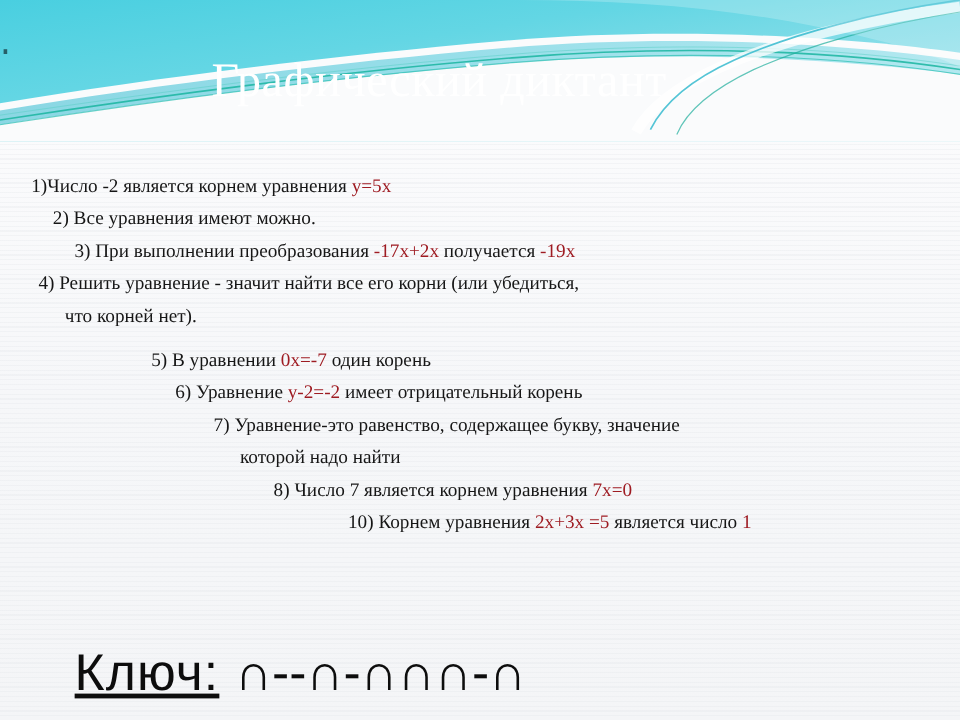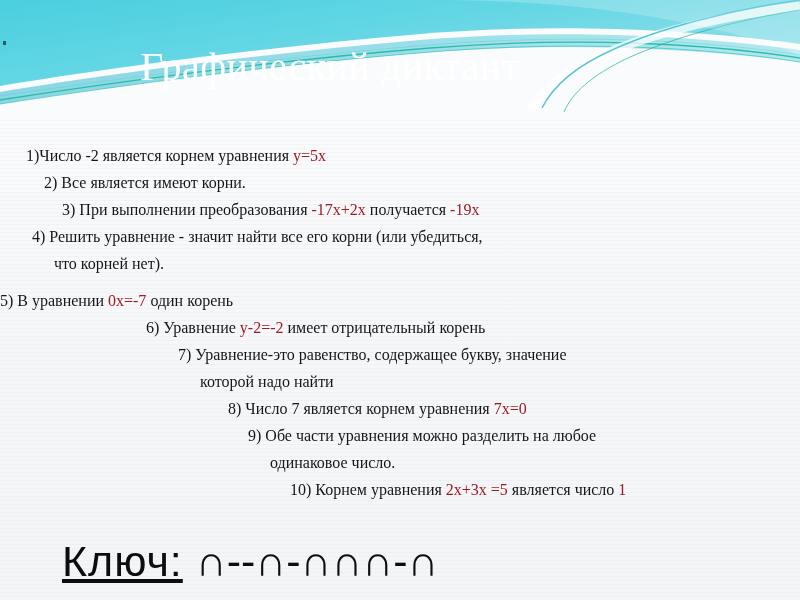--- a/index.html
+++ b/index.html
@@ -58,20 +58,21 @@
     top: 44px;
     width: 660px;
     text-align: center;
     font-family: "Liberation Serif", "DejaVu Serif", serif;
     font-size: 40px;
     line-height: 46px;
     color: #ffffff;
     letter-spacing: 0.5px;
     white-space: nowrap;
     z-index: 5;
+    padding-left: 36px;
   }
 
   
   #speck {
     position: absolute;
     left: 3px;
     top: 41px;
     width: 3px;
     height: 4px;
     background: #1d4a52;
@@ -98,21 +99,21 @@
   }
   .hl {
     color: #9e1b22;
   }
 
   
   .i1  { padding-left: 26px;  }
   .i2  { padding-left: 44px;  }
   .i3  { padding-left: 62px;  }
   .i4  { padding-left: 32px;  padding-right: 60px; }
-  .i5  { }
+  .i5  { padding-left: 126px; }
   .i6  { padding-left: 146px; }
   .i7  { padding-left: 178px; padding-right: 70px; }
   .i8  { padding-left: 228px; }
   .i9  { padding-left: 248px; padding-right: 50px; }
   .i10 { padding-left: 290px; }
 
   .gap-before { margin-top: 10px; }
 
   
   #key-line {
@@ -192,21 +193,21 @@
 
   <div id="slide-title">Графический диктант</div>
 
   <div id="statements">
 
     <div class="stmt i1">
       <span>1)</span><span>Число  -2 является корнем уравнения  </span><span class="hl">y=5x</span><span></span>
     </div>
 
     <div class="stmt i2">
-      <span>2)</span><span> Все является имеют корни.</span>
+      <span>2)</span><span> Все уравнения имеют можно.</span>
     </div>
 
     <div class="stmt i3">
       <span>3)</span><span> При выполнении преобразования </span><span class="hl">-17x+2x</span><span> получается  </span><span class="hl">-19x</span>
     </div>
 
     <div class="stmt i4">
       <span>4)</span><span> Решить уравнение - значит найти все его корни (или убедиться,</span>
       <span class="cont">что корней нет).</span>
     </div>
@@ -221,24 +222,20 @@
 
     <div class="stmt i7">
       <span>7)</span><span> Уравнение-это равенство, содержащее букву, значение</span>
       <span class="cont">которой надо найти</span>
     </div>
 
     <div class="stmt i8">
       <span>8)</span><span> Число 7 является корнем уравнения </span><span class="hl">7x=0</span>
     </div>
 
-    <div class="stmt i9">
-      <span>9)</span><span> Обе части уравнения можно разделить на любое</span>
-      <span class="cont">одинаковое число.</span>
-    </div>
 
     <div class="stmt i10">
       <span>10)</span><span> Корнем уравнения </span><span class="hl">2x+3x =5</span><span> является число </span><span class="hl">1</span>
     </div>
 
   </div>
 
   <div id="key-line">
     <div id="key-inner"><span id="key-label">Ключ:</span> <span id="key-value">∩--∩-∩∩∩-∩</span></div>
   </div>

